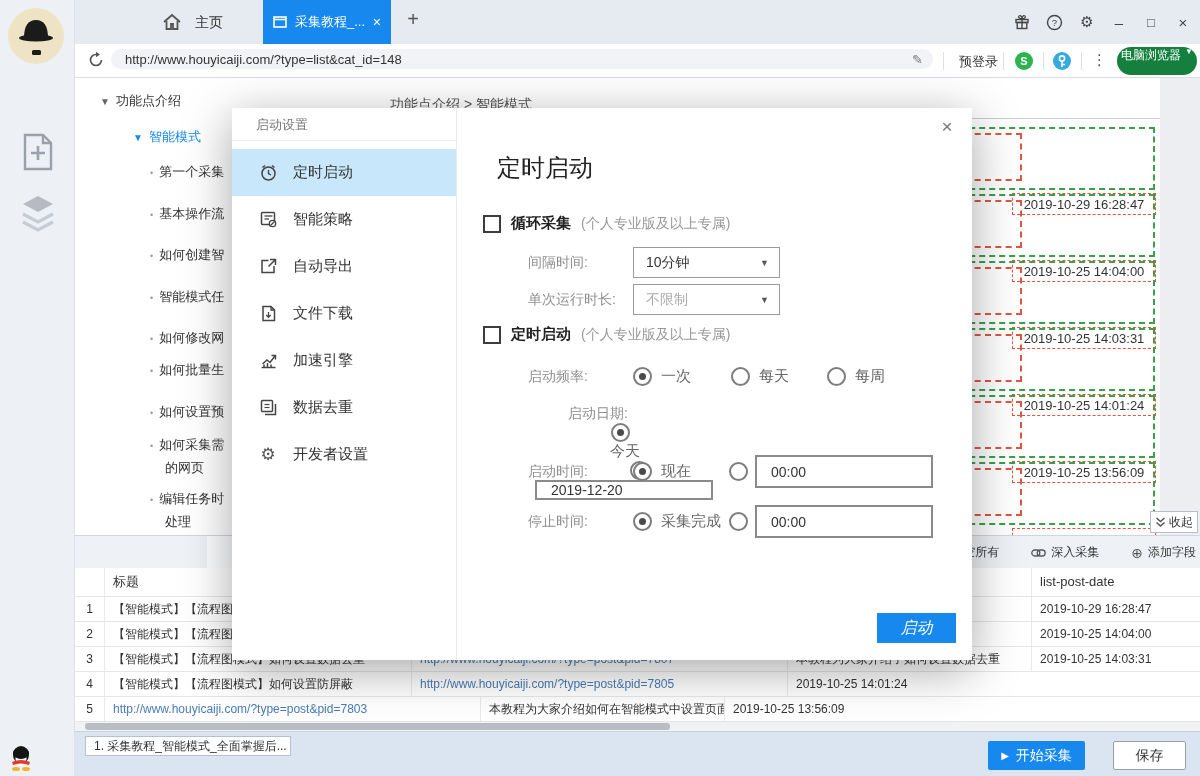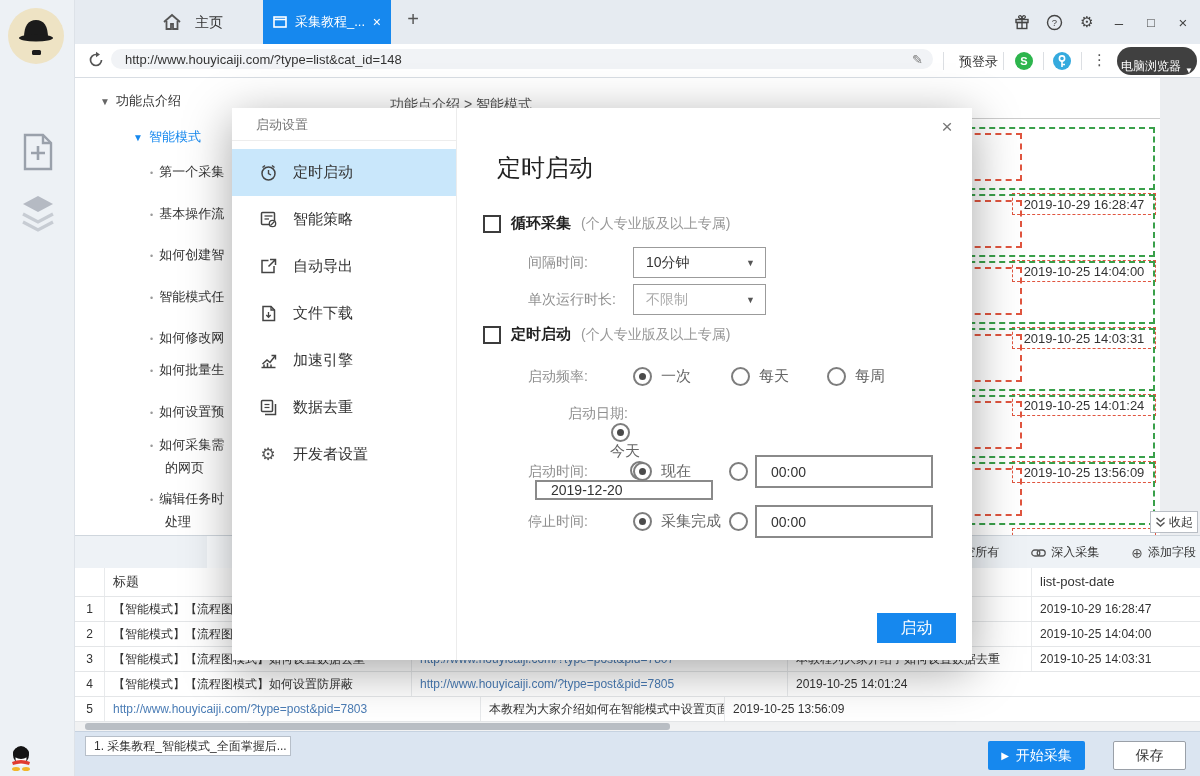--- a/index.html
+++ b/index.html
@@ -26,21 +26,21 @@
   
   .addressbar { position:absolute; left:75px; top:44px; width:1125px; height:34px; background:#fff; border-bottom:1px solid #d8dde3; }
   .refresh { position:absolute; left:12px; top:7px; width:20px; height:20px; color:#555; }
   .url-pill { position:absolute; left:36px; top:5px; width:822px; height:20px; border-radius:12px; background:#f1f3f6; display:flex; align-items:center; padding:0 10px 0 14px; }
   .url-text { font-size:13px; color:#333; flex:1; white-space:nowrap; overflow:hidden; }
   .pencil { color:#777; font-size:13px; }
   .a-sep { position:absolute; top:8px; width:1px; height:18px; background:#dcdfe3; }
   .prelogin { position:absolute; left:884px; top:9px; font-size:13px; color:#333; }
   .circ-icon { position:absolute; top:8px; width:18px; height:18px; border-radius:50%; color:#fff; font-size:11px; font-weight:bold; text-align:center; line-height:18px; }
   .dots { position:absolute; left:1017px; top:7px; font-size:15px; color:#555; }
-  .browser-btn { position:absolute; left:1042px; top:3px; width:80px; height:28px; background:#404040; border-radius:14px; color:#fff; font-size:12px; display:flex; align-items:flex-end; justify-content:center; gap:4px; }
+  .browser-btn { position:absolute; left:1042px; top:3px; width:80px; height:28px; background:#15803d; border-radius:14px; color:#fff; font-size:12px; display:flex; align-items:flex-start; justify-content:center; gap:4px; }
   .browser-btn .caret { font-size:8px; }
 
   
   .sidebar { position:absolute; left:75px; top:78px; width:270px; height:457px; background:#fff; }
   .tree-item { position:absolute; font-size:13px; color:#333; white-space:nowrap; }
   .tree-arrow { color:#666; font-size:10px; margin-right:6px; }
   .tree-bullet { color:#999; font-size:9px; margin-right:6px; }
   .tree-blue { color:#1688ee; }
   .tree-blue .tree-arrow { color:#1688ee; }
 
@@ -93,29 +93,29 @@
   .m-item.active { background:#c9e7fb; }
   .m-items { margin-top:8px; }
   .m-close { position:absolute; right:14px; top:8px; font-size:19px; color:#777; width:22px; text-align:center; }
   .m-title { position:absolute; left:265px; top:44px; font-size:24px; color:#222; font-weight:normal; }
   .cb-row { position:absolute; left:251px; display:flex; align-items:center; gap:10px; }
   .cbx { width:18px; height:18px; border:2px solid #3c3c3c; background:#fff; flex:none; }
   .cb-label { font-size:15px; font-weight:bold; color:#222; }
   .cb-note { font-size:14px; color:#999; }
   .frow { position:absolute; left:296px; display:flex; align-items:center; height:33px; }
   .flabel { width:105px; font-size:14px; color:#8f8f8f; flex:none; }
-  .selectbox { width:133px; height:31px; border:1px solid #9b9b9b; display:flex; align-items:center; padding:0 10px 0 12px; font-size:14px; color:#333; }
+  .selectbox { width:147px; height:31px; border:1px solid #9b9b9b; display:flex; align-items:center; padding:0 10px 0 12px; font-size:14px; color:#333; }
   .selectbox .sel-val { flex:1; }
   .selectbox .caret { font-size:9px; color:#555; }
   .selectbox.muted .sel-val { color:#aaa; }
   .radio { width:19px; height:19px; border:2px solid #7d7d7d; border-radius:50%; background:#fff; flex:none; position:relative; }
   .radio.sel::after { content:""; position:absolute; left:4px; top:4px; width:7px; height:7px; border-radius:50%; background:#4a4a4a; }
   .opt-label { font-size:15px; color:#666; margin-left:9px; white-space:nowrap; }
   .inputbox { width:178px; height:33px; border:2px solid #8a8a8a; font-size:14px; color:#333; display:flex; align-items:center; padding-left:14px; }
-  .m-start { position:absolute; left:645px; top:505px; width:79px; height:30px; background:#1688ee; color:#fff; font-size:16px; display:flex; align-items:center; justify-content:center; }
+  .m-start { position:absolute; left:645px; top:505px; width:79px; height:30px; background:#1688ee; color:#fff; font-size:16px; display:flex; align-items:center; justify-content:center;font-style:italic; }
   svg { display:block; }
 </style>
 </head>
 <body>
 
 <div class="app">
 
   <div class="leftrail">
     <div class="avatar">
       <svg width="56" height="56" viewBox="0 0 56 56">

